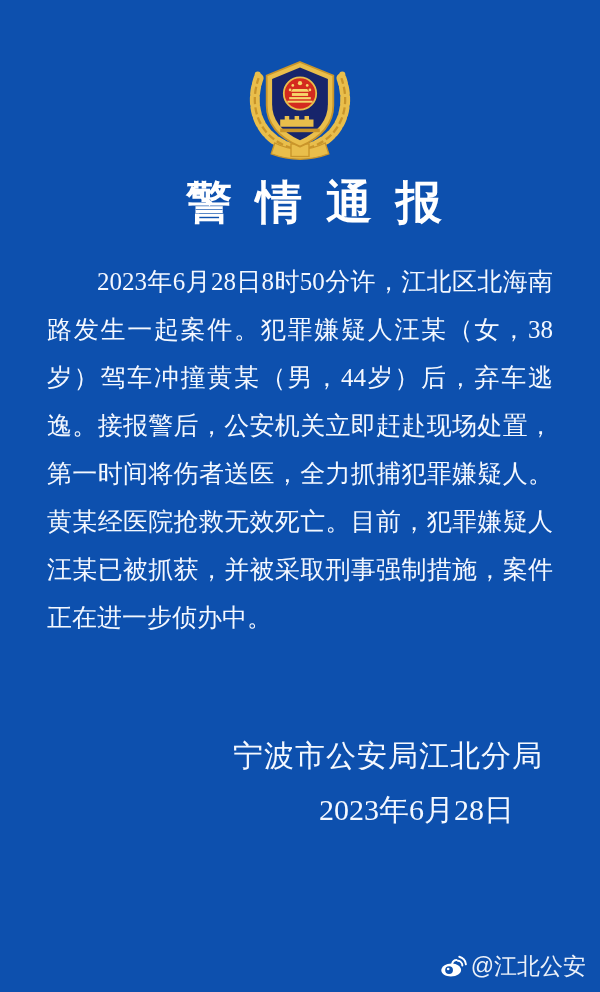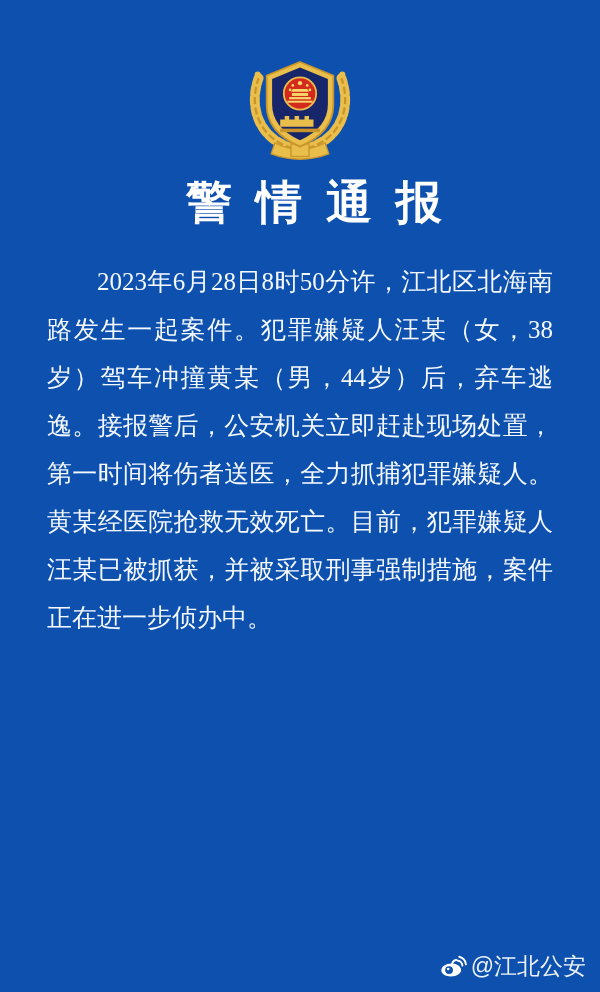--- a/index.html
+++ b/index.html
@@ -134,20 +134,22 @@
     </svg>
   </div>
 
   <h1 class="title">警情通报</h1>
 
   <div class="body-text">
     <p>2023年6月28日8时50分许，江北区北海南路发生一起案件。犯罪嫌疑人汪某（女，38岁）驾车冲撞黄某（男，44岁）后，弃车逃逸。接报警后，公安机关立即赶赴现场处置，第一时间将伤者送医，全力抓捕犯罪嫌疑人。黄某经医院抢救无效死亡。目前，犯罪嫌疑人汪某已被抓获，并被采取刑事强制措施，案件正在进一步侦办中。</p>
   </div>
 
   <div class="signature">
+    <div class="sig-org">宁波市公安局江北分局</div>
+    <div class="sig-date">2023年6月28日</div>
   </div>
 
   <div class="watermark">
     <svg viewBox="0 0 30 26" aria-hidden="true">
 
       <path d="M13,9.5 C6.2,9.5 1.2,13.2 1.2,17.2 C1.2,21.3 6,24.2 12,24.2 C18.8,24.2 23.6,20.8 23.6,16.9 C23.6,13.2 19,9.5 13,9.5 Z" fill="#ffffff"></path>
 
       <circle cx="10" cy="17" r="4.4" fill="#0d50ae"></circle>
       <circle cx="9" cy="15.8" r="1.5" fill="#ffffff"></circle>
 

